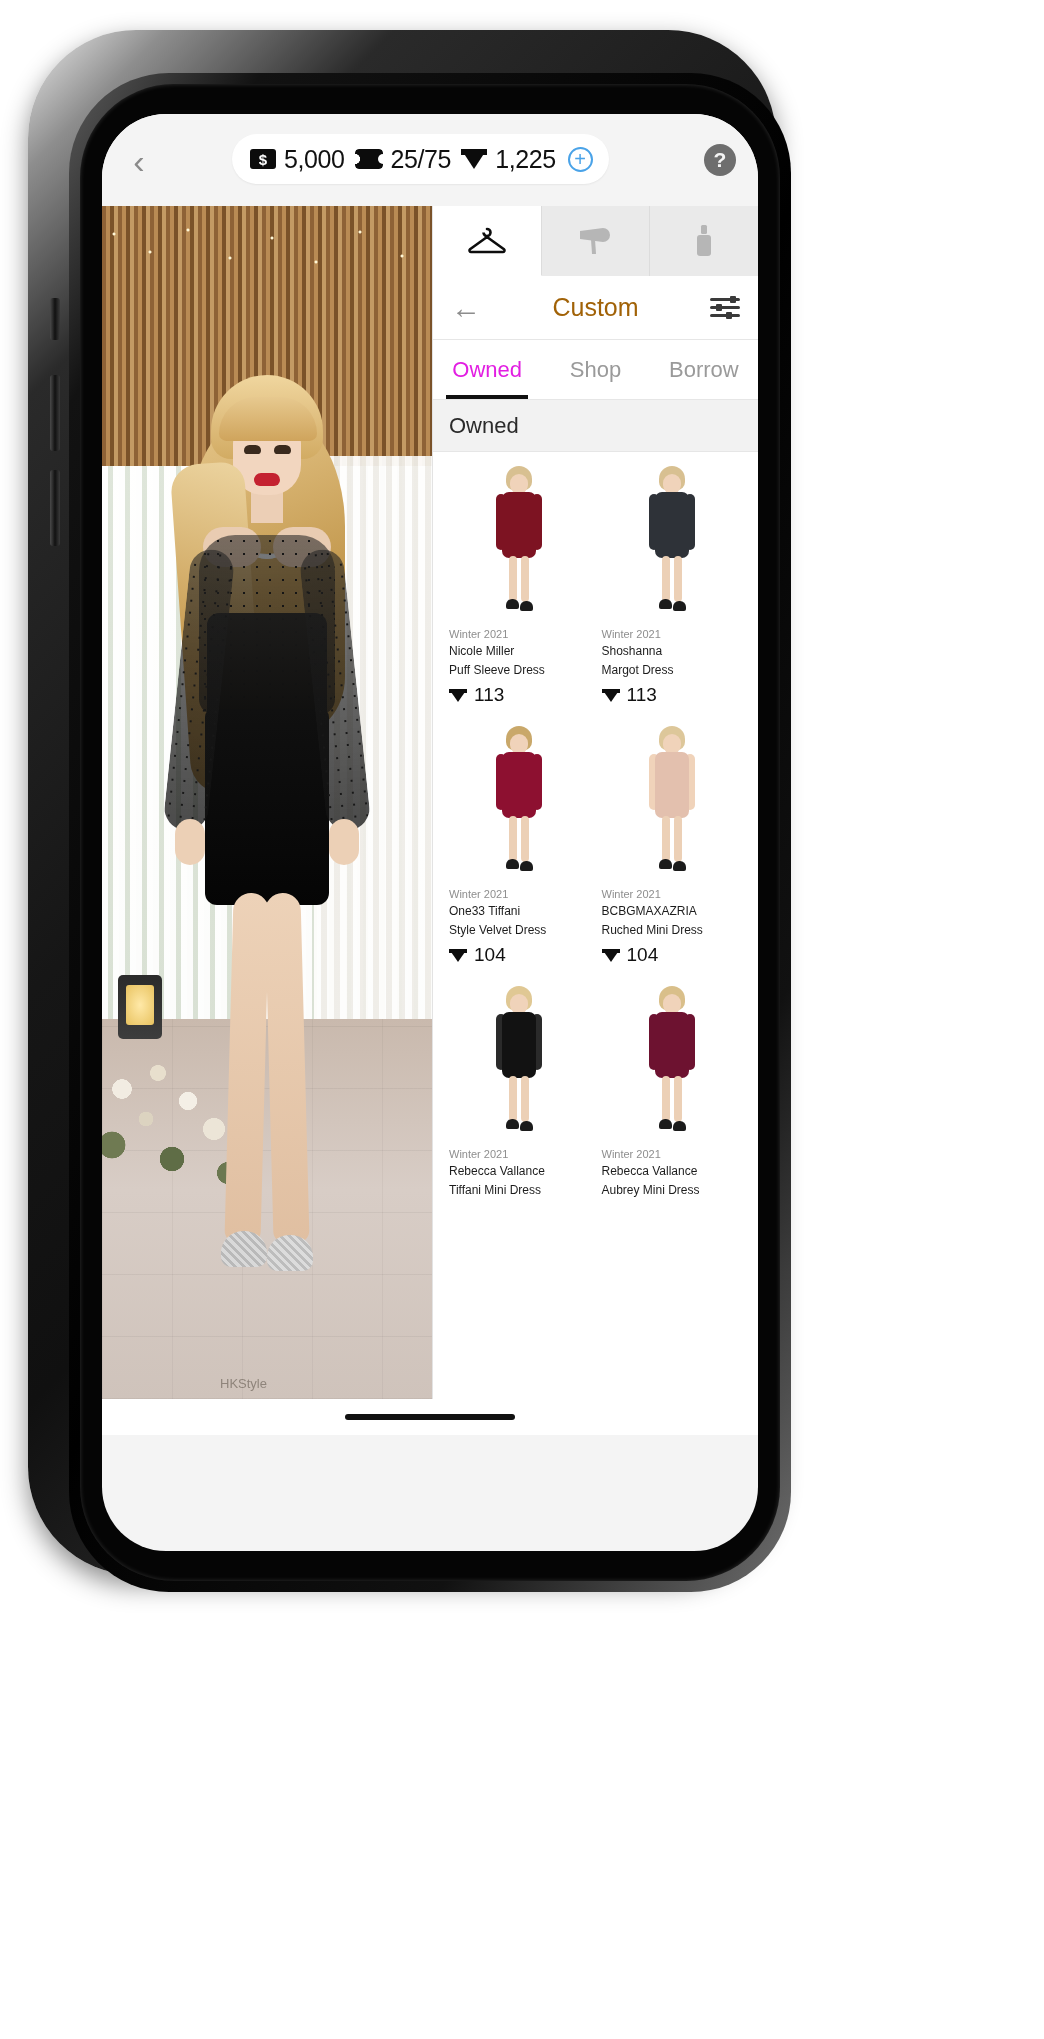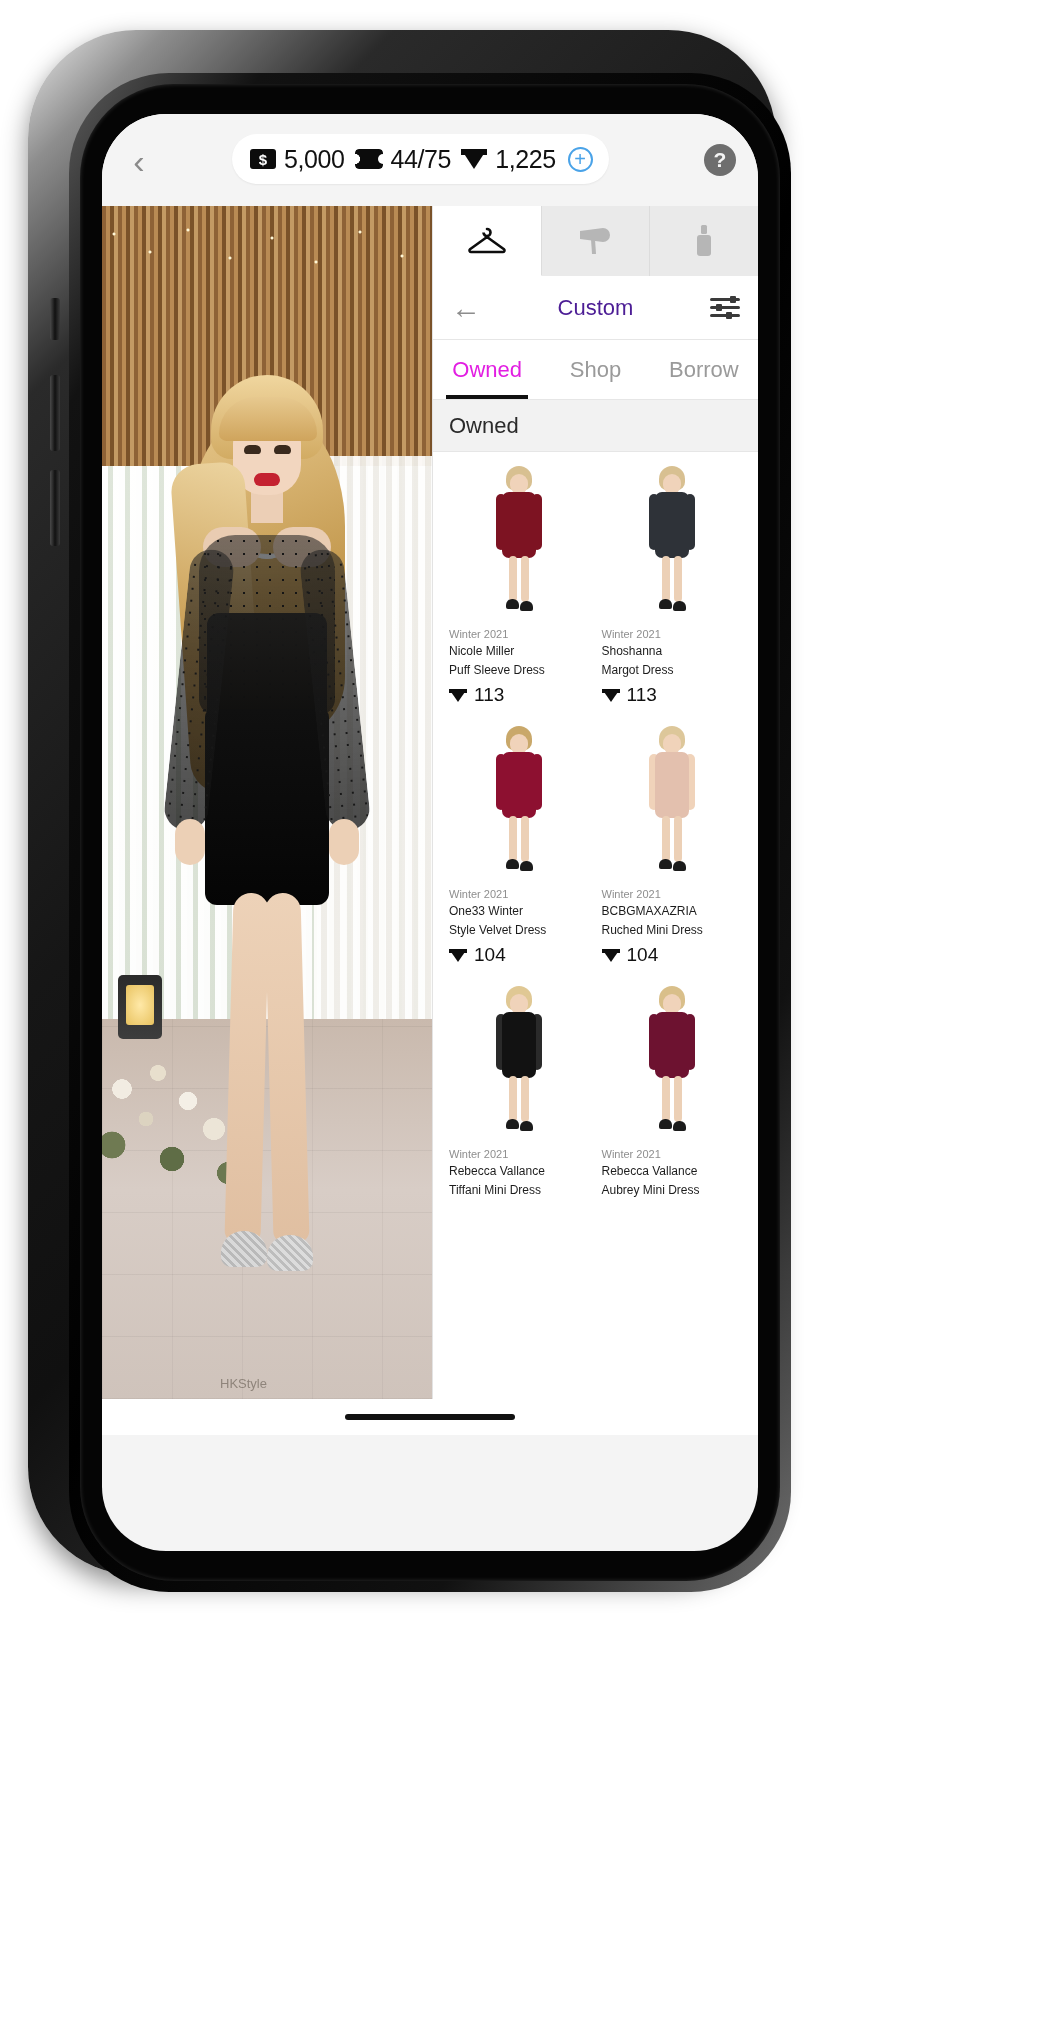--- a/index.html
+++ b/index.html
@@ -282,21 +282,21 @@
     background: #eaeaea; border-right: 1px solid #dcdcdc; cursor: pointer;
   }
   .cat-tab.active { background: #ffffff; border-bottom: 1px solid #ffffff; }
   .cat-tab:last-child { border-right: none; }
 
   .panel-nav {
     height: 64px; display: flex; align-items: center; justify-content: space-between;
     padding: 0 18px; background: #ffffff; border-bottom: 1px solid #e6e6e6;
   }
   .nav-back { color:#8d8d8d; font-size: 30px; line-height:1; cursor:pointer; }
-  .nav-title { font-size: 22px; color: #4c1d95; }
+  .nav-title { font-size: 25px; color: #a16207; }
   .nav-filter { width: 30px; height: 22px; position: relative; cursor:pointer; }
   .nav-filter i { position:absolute; left:0; width:100%; height:3px; background:#3a3a3a; border-radius:2px; }
   .nav-filter i:nth-child(1){ top:1px; }
   .nav-filter i:nth-child(2){ top:9px; }
   .nav-filter i:nth-child(3){ top:17px; }
   .nav-filter b { position:absolute; width:6px; height:7px; background:#3a3a3a; border-radius:1px; }
   .nav-filter b:nth-of-type(1){ top:-1px; left:20px; }
   .nav-filter b:nth-of-type(2){ top:7px; left:6px; }
   .nav-filter b:nth-of-type(3){ top:15px; left:16px; }
 
@@ -373,21 +373,21 @@
       <div class="topbar">
         <div class="back-chevron">‹</div>
 
         <div class="currency-pill">
           <div class="cur-group">
             <span class="ico-cash">$</span>
             <span class="cur-val">5,000</span>
           </div>
           <div class="cur-group">
             <span class="ico-ticket"></span>
-            <span class="cur-val">44/75</span>
+            <span class="cur-val">25/75</span>
           </div>
           <div class="cur-group">
             <span class="ico-diamond"></span>
             <span class="cur-val">1,225</span>
           </div>
           <div class="plus-circle">+</div>
         </div>
 
         <div class="help-btn">?</div>
       </div>
@@ -541,21 +541,21 @@
                     <div class="mal" id="m2al" style="background: rgb(141, 16, 48);"></div>
                     <div class="mar" id="m2ar" style="background: rgb(141, 16, 48);"></div>
                     <div class="mb" id="m2b" style="background: rgb(141, 16, 48);"></div>
                     <div class="mll"></div>
                     <div class="mlr"></div>
                     <div class="msl"></div>
                     <div class="msr"></div>
                   </div>
                 </div>
                 <div class="season">Winter 2021</div>
-                <div class="pname">One33 Winter</div>
+                <div class="pname">One33 Tiffani</div>
                 <div class="pname">Style Velvet Dress</div>
                 <div class="price-row">
                   <span class="gem"></span>
                   <span class="price">104</span>
                 </div>
               </div>
 
               <div class="cell">
                 <div class="thumb">
                   <div class="mini">

